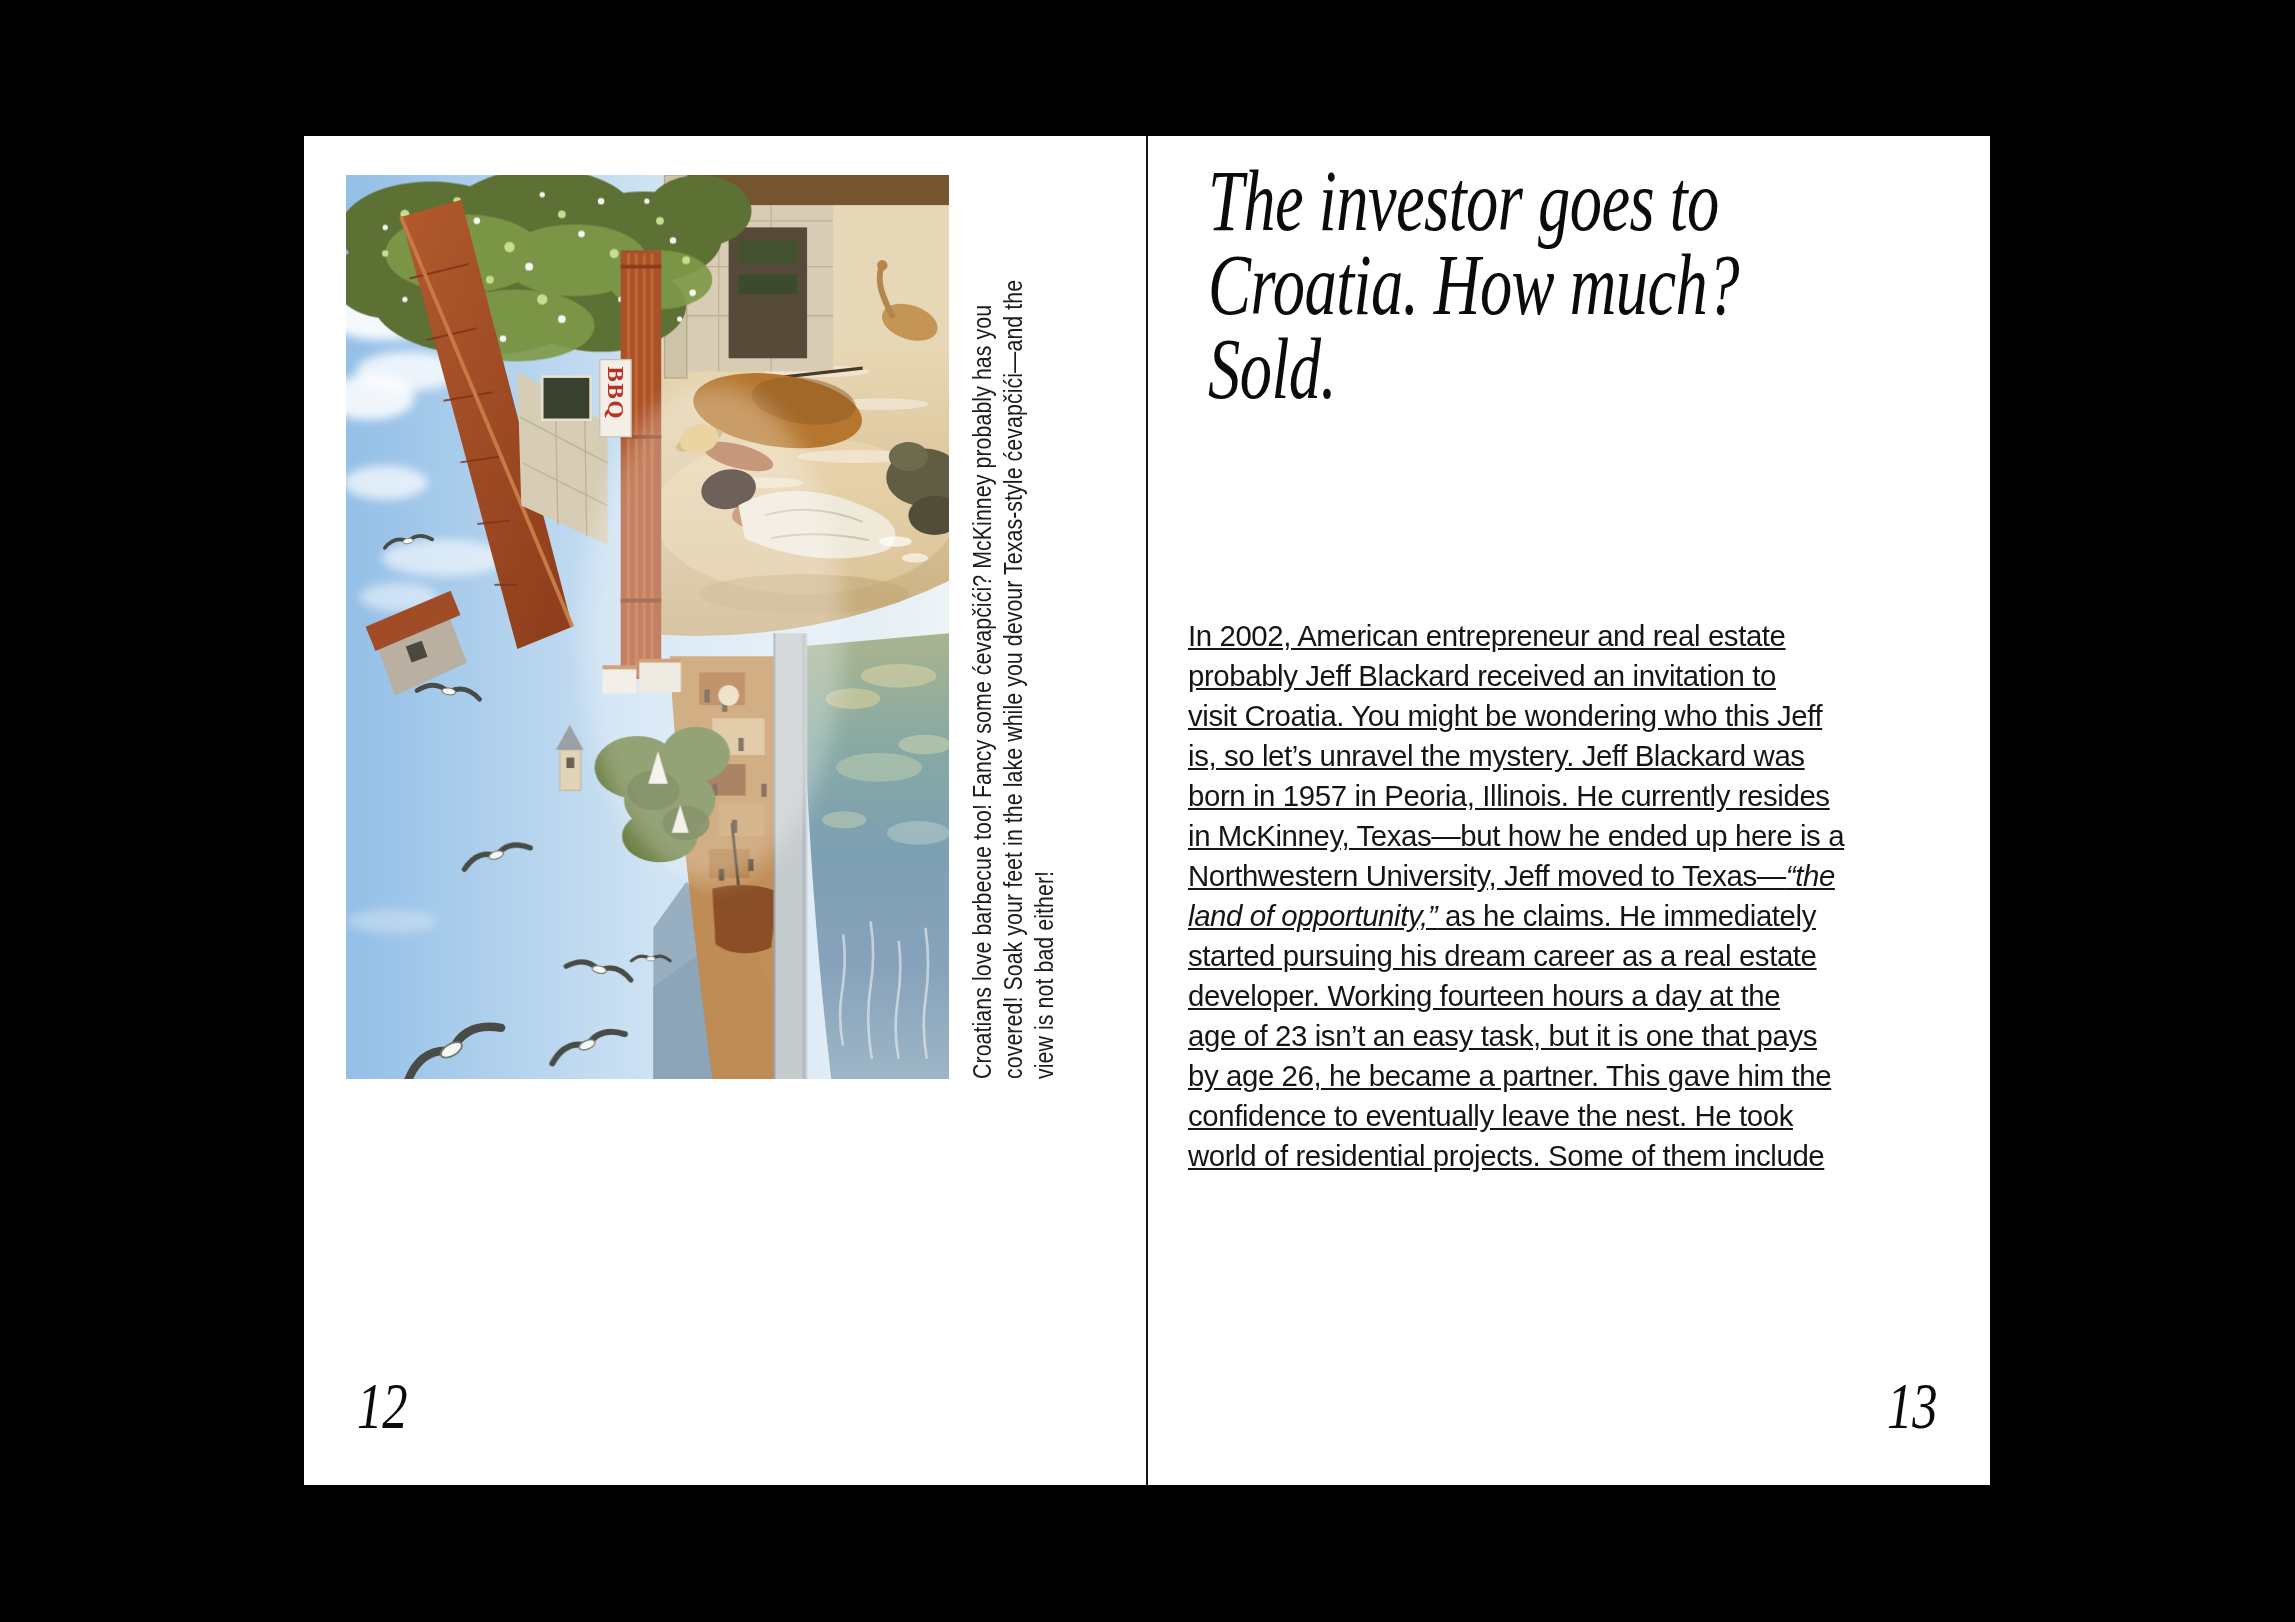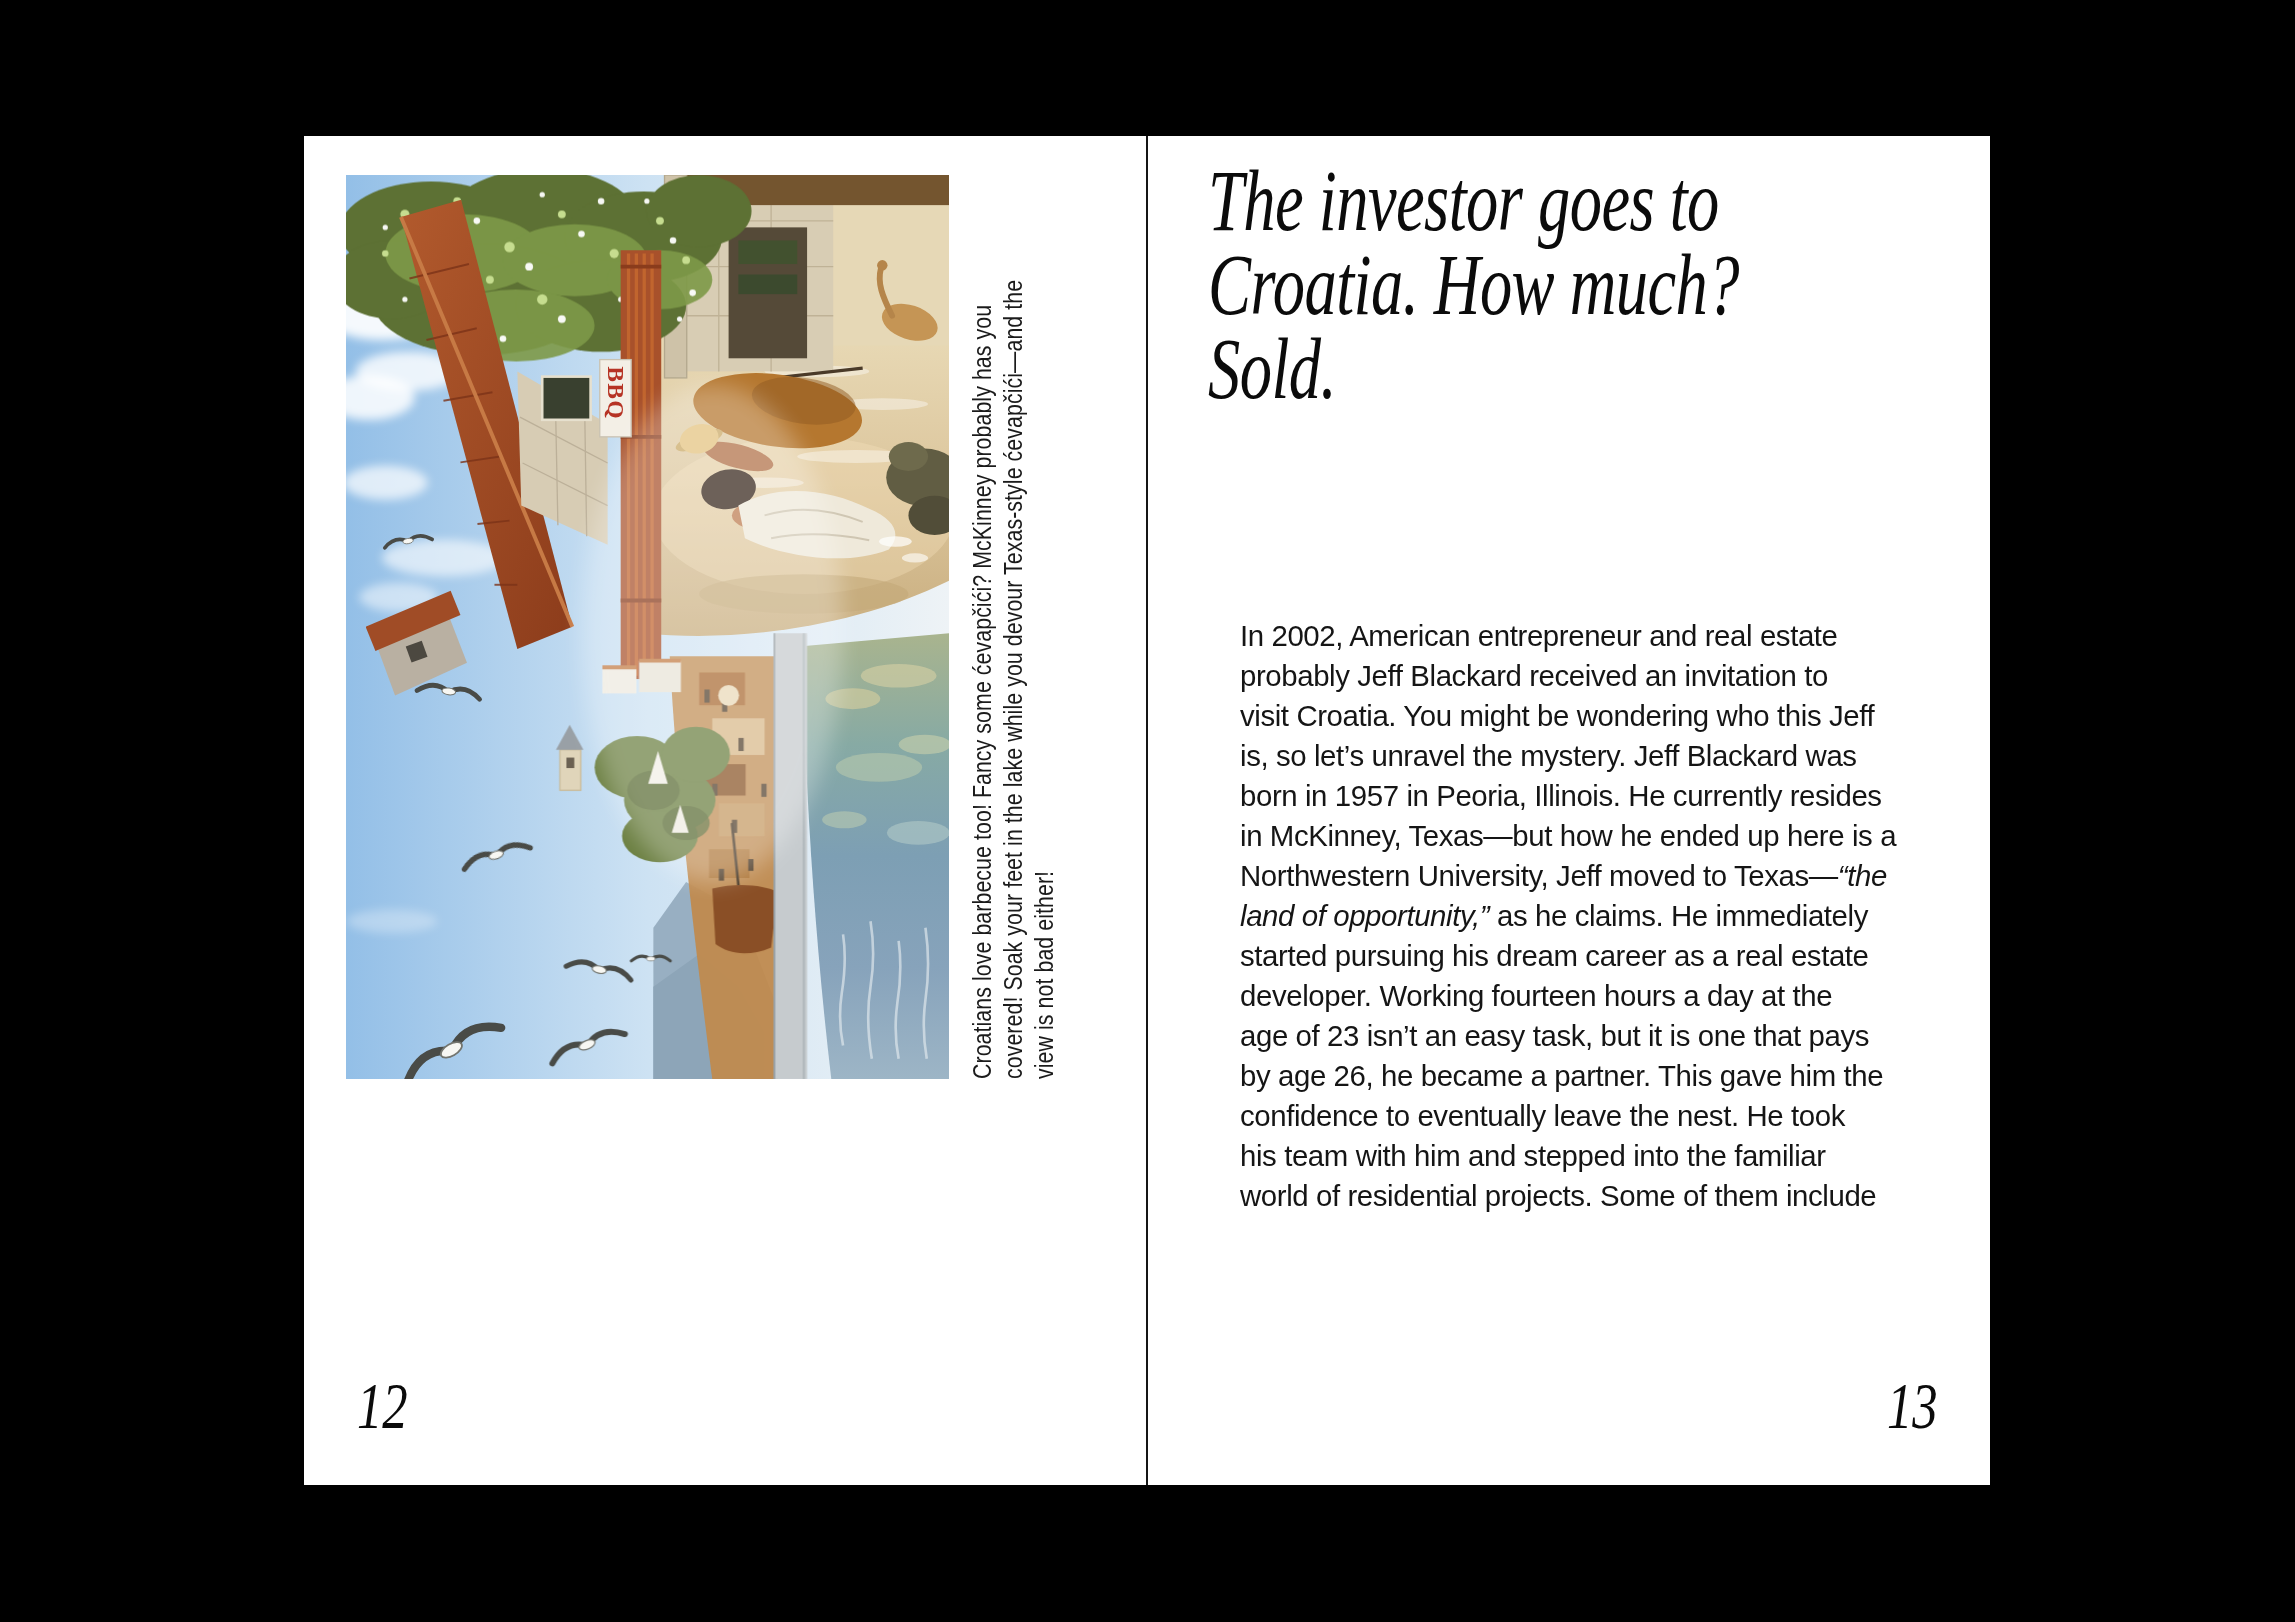--- a/index.html
+++ b/index.html
@@ -37,25 +37,26 @@
     font-family:"Liberation Serif", serif;
     font-style:italic;font-weight:normal;
     font-size:86px;line-height:84px;
     letter-spacing:-0.7px;
     color:#0b0b0b;
     transform-origin:0 0;
     transform:scaleX(0.75);
     white-space:nowrap;
   }
   .bodytext{
-    position:absolute;left:1240px;top:616px;
+    position:absolute;left:1188px;top:616px;
     font-size:29.4px;line-height:40px;
     letter-spacing:-0.4px;
     color:#151515;
     white-space:nowrap;
+    text-decoration:underline;
   }
   .bodytext em{font-style:italic;text-align:right;}
   .pagenum{
     position:absolute;
     font-family:"Liberation Serif", serif;
     font-style:italic;
     font-size:65px;line-height:65px;
     color:#0b0b0b;
     transform-origin:0 0;
     transform:scaleX(0.78);
@@ -379,20 +380,19 @@
     <div class="line">is, so let’s unravel the mystery. Jeff Blackard was</div>
     <div class="line">born in 1957 in Peoria, Illinois. He currently resides</div>
     <div class="line">in McKinney, Texas—but how he ended up here is a</div>
     <div class="line"><span>Northwestern University, Jeff moved to Texas—</span><em>“the</em></div>
     <div class="line"><em>land of opportunity,”</em><span> as he claims. He immediately</span></div>
     <div class="line">started pursuing his dream career as a real estate</div>
     <div class="line">developer. Working fourteen hours a day at the</div>
     <div class="line">age of 23 isn’t an easy task, but it is one that pays</div>
     <div class="line">by age 26, he became a partner. This gave him the</div>
     <div class="line">confidence to eventually leave the nest. He took</div>
-    <div class="line">his team with him and stepped into the familiar</div>
     <div class="line">world of residential projects. Some of them include</div>
   </div>
 
 <div class="pagenum" id="pn-right">13</div>
 
 <div class="spine"></div>
 
 
 </body></html>

